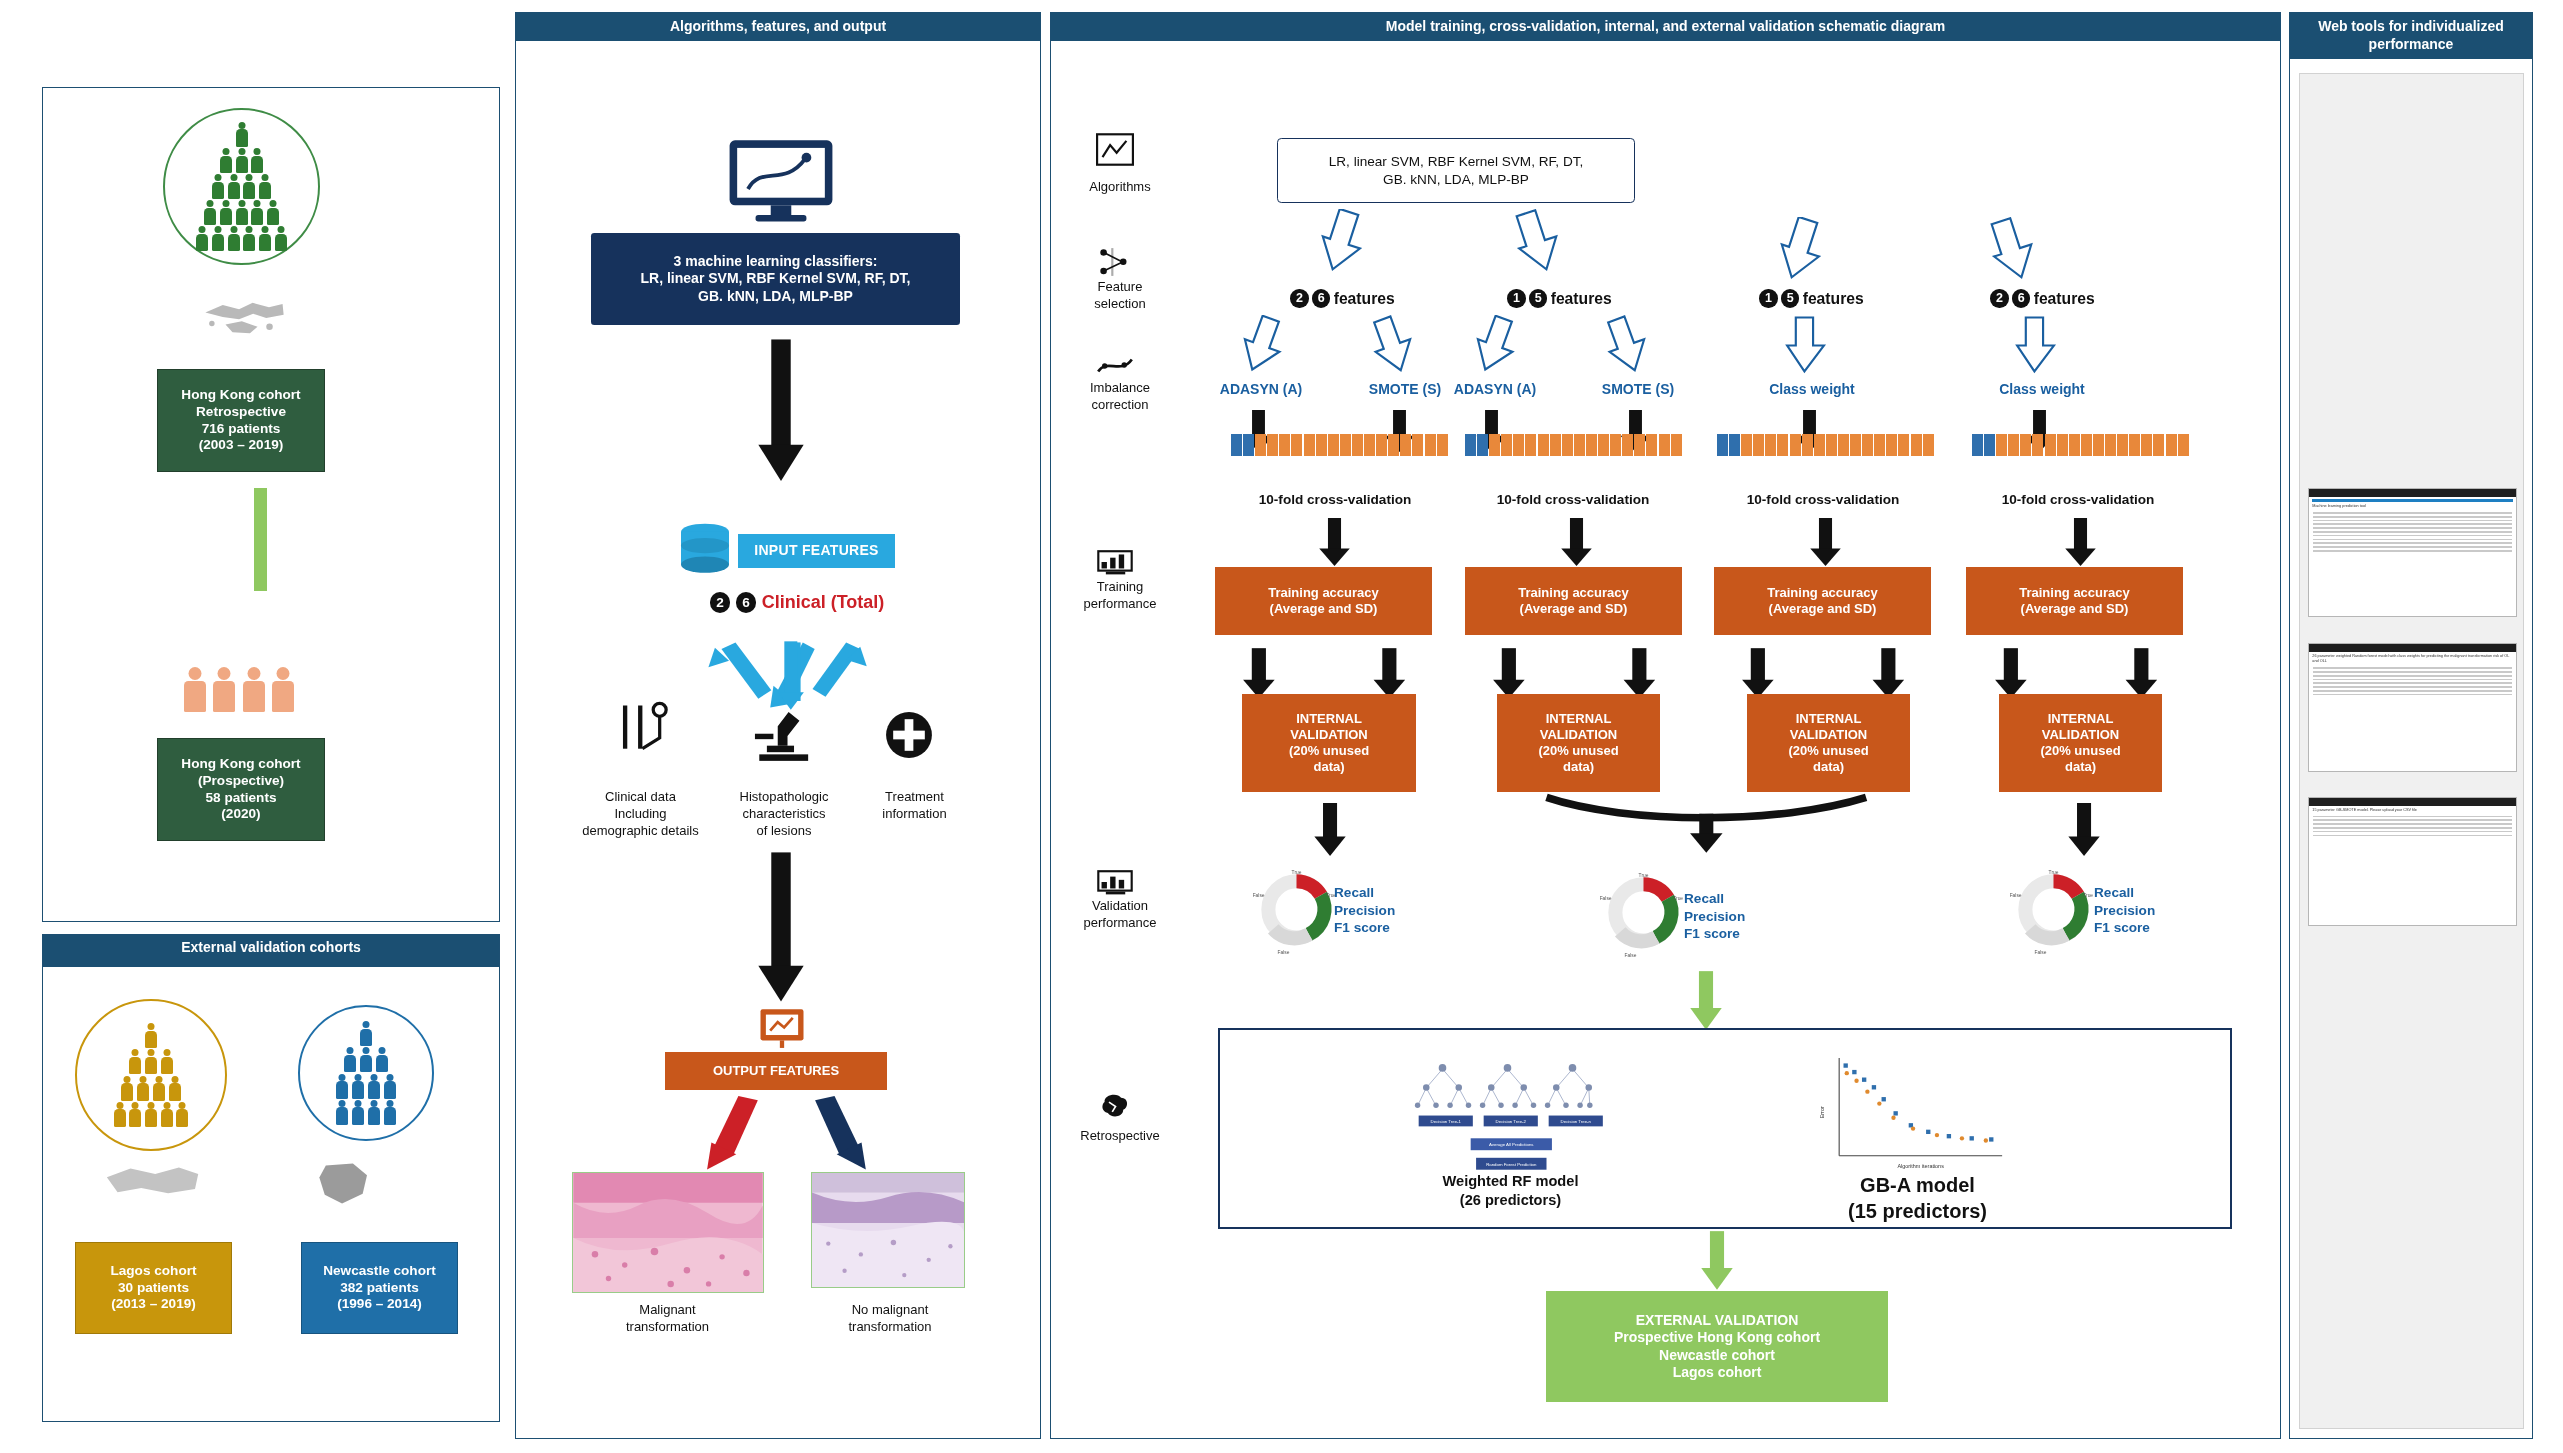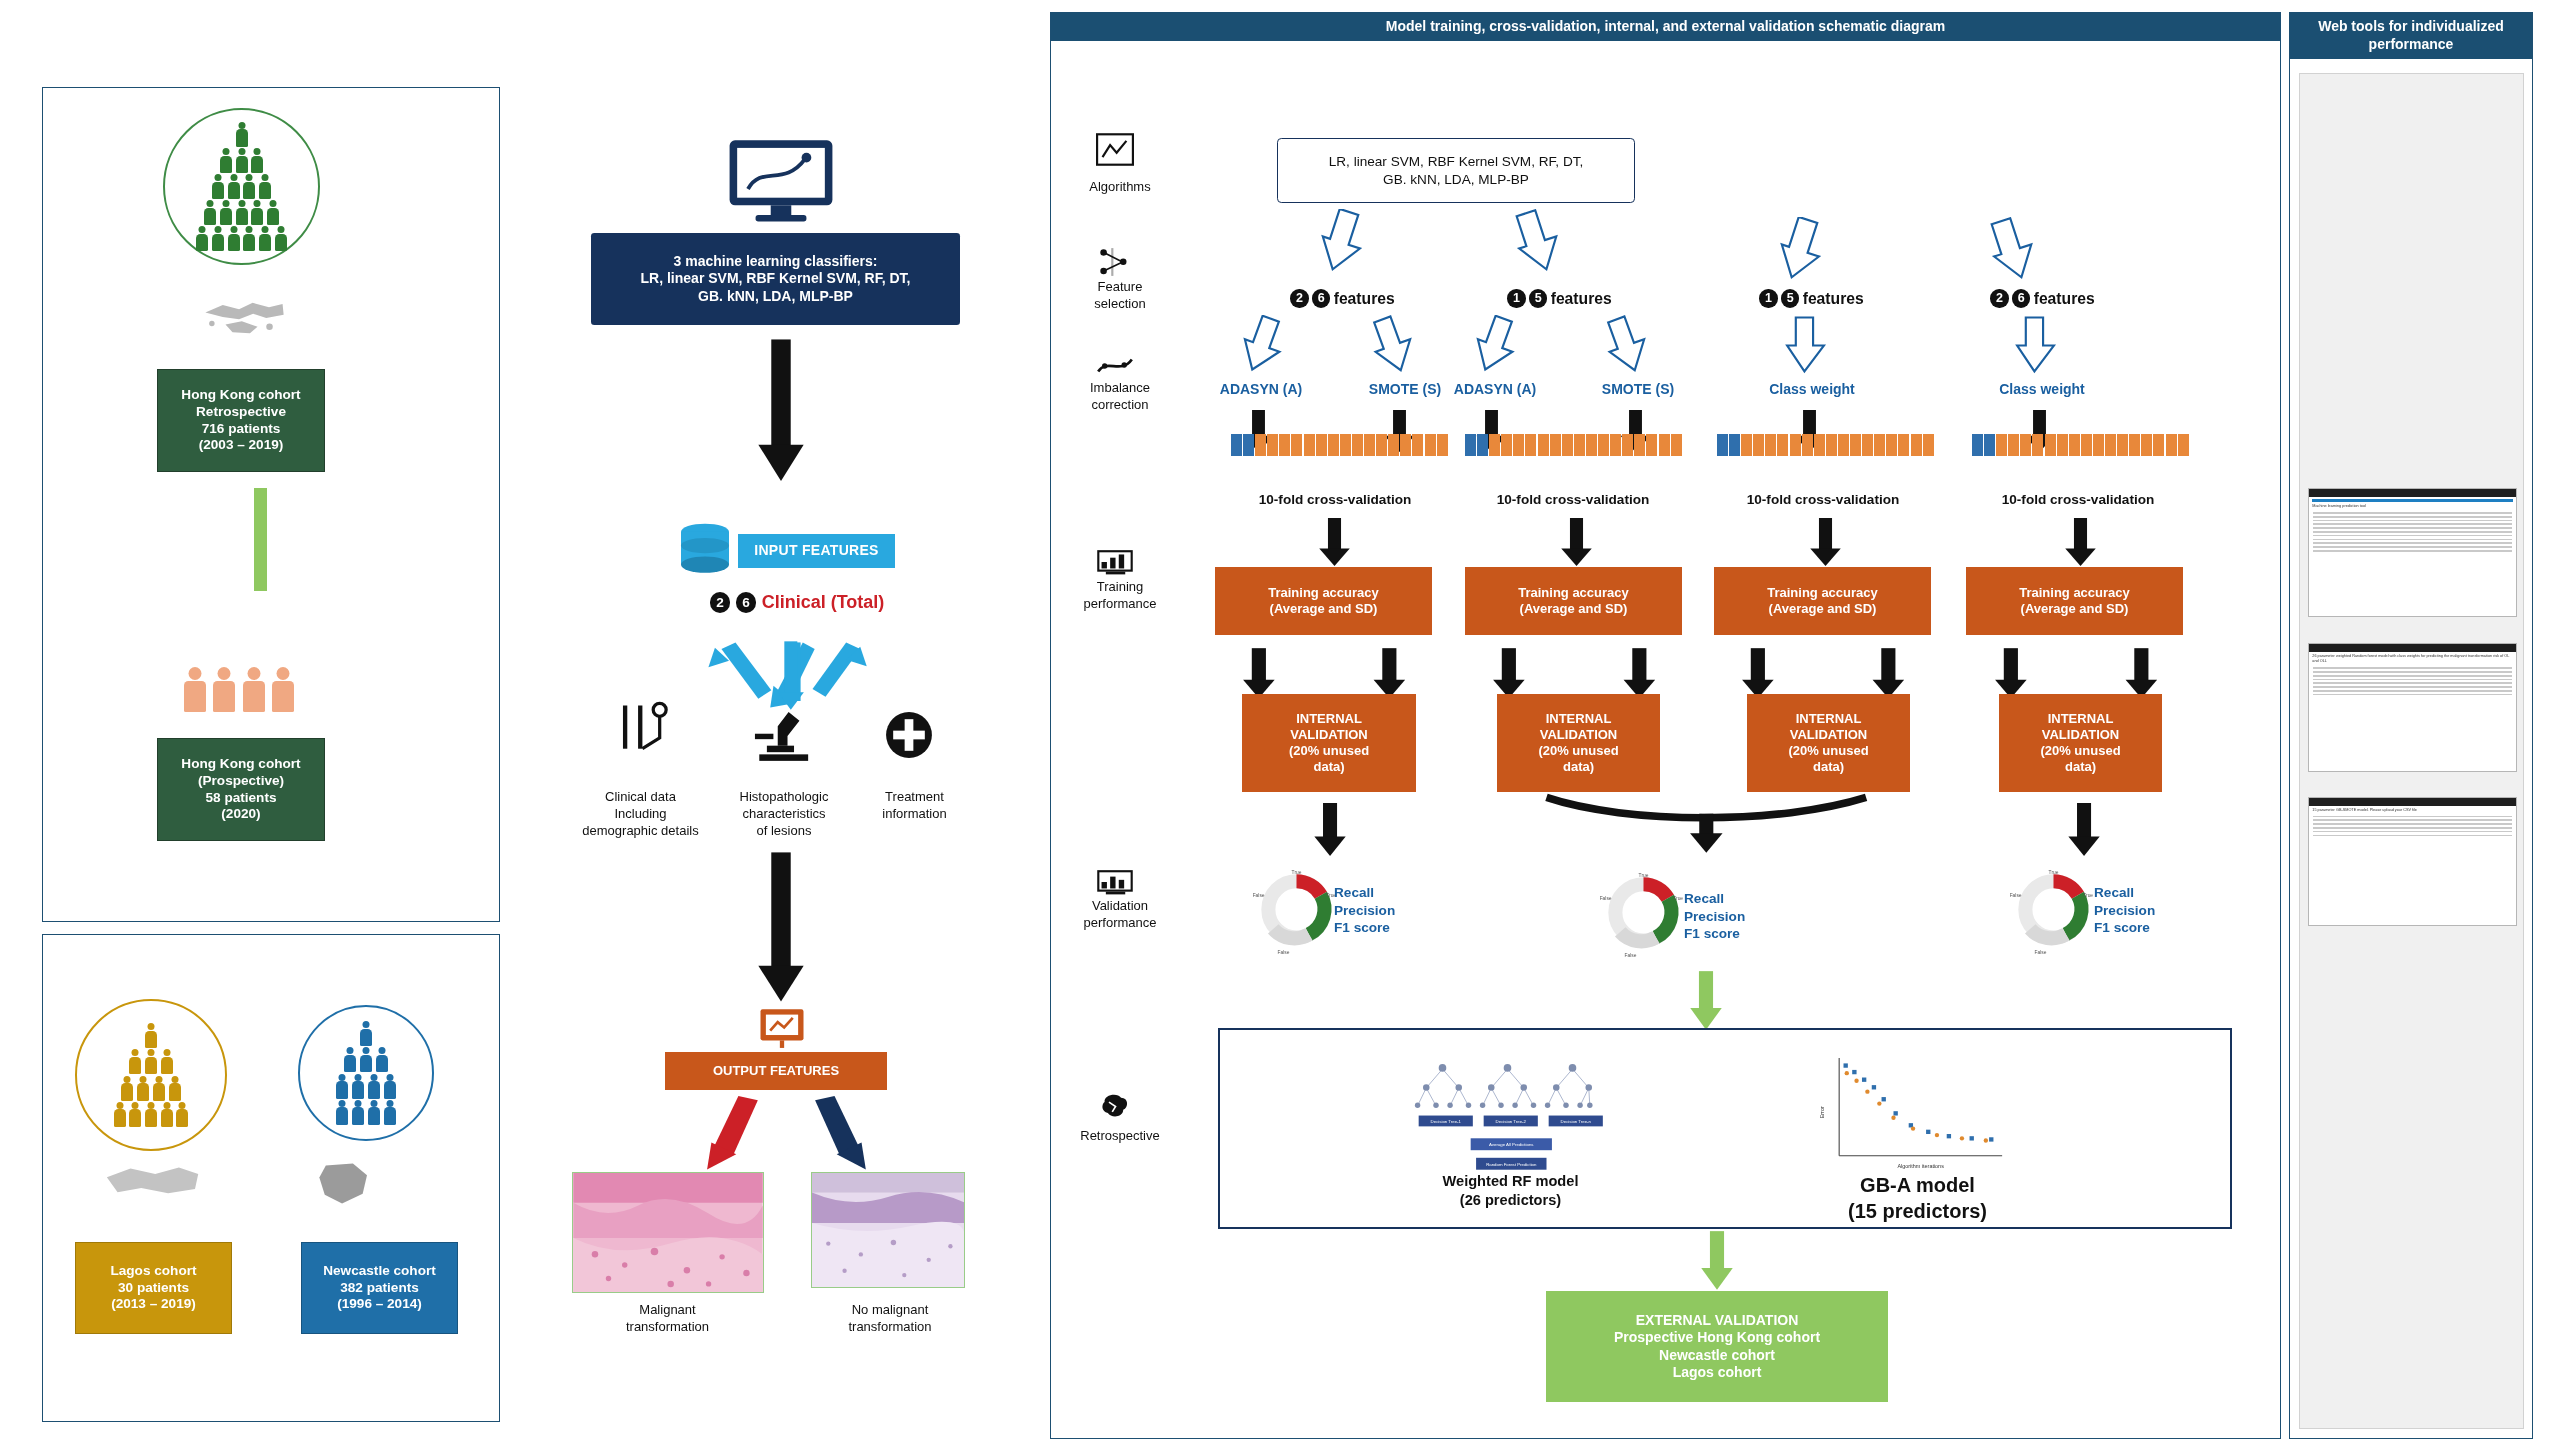--- a/index.html
+++ b/index.html
@@ -189,20 +189,21 @@
       </span>
   </div>
 
   <div class="box greenbox" style="left:157px;top:738px;width:168px;height:103px;">
     <span style="white-space:pre-line">Hong Kong cohort
 (Prospective)
 58 patients
 (2020)</span>
   </div>
 
+  <div class="sub-head abs" style="left:42px;top:934px;width:458px;height:33px;">External validation cohorts</div>
   <div class="abs" style="left:42px;top:934px;width:458px;height:488px;border:1.1px solid #1d4f72;"></div>
 
   <div class="circle-people" style="left:75px;top:999px;width:152px;height:152px;border:2.2px solid #c8960c;">
     <div class="people-grid">
       <div class="people-row">
           <span class="pfig">
             <span class="head" style="background:#c8960c"></span>
             <span class="body" style="background:#c8960c"></span>
           </span>
         </div>
@@ -335,20 +336,23 @@
     <span style="white-space:pre-line">Lagos cohort
 30 patients
 (2013 – 2019)</span>
   </div>
   <div class="box bluebox" style="left:301px;top:1242px;width:157px;height:92px;">
     <span style="white-space:pre-line">Newcastle cohort
 382 patients
 (1996 – 2014)</span>
   </div>
 
+  <div class="panel" style="left:515px;top:12px;width:526px;height:1427px;">
+    <div class="panel-head">Algorithms, features, and output</div>
+  </div>
 
   <svg class="abs" style="left:724px;top:136px;" width="114" height="92" viewBox="0 0 210 170">
     <rect x="10" y="8" width="190" height="120" rx="10" fill="#16325c"></rect>
     <rect x="24" y="22" width="162" height="92" fill="#ffffff"></rect>
     <path d="M44 98 C70 52, 110 96, 150 42" stroke="#16325c" stroke-width="7" fill="none"></path>
     <circle cx="152" cy="40" r="9" fill="#16325c"></circle>
     <rect x="86" y="128" width="38" height="18" fill="#16325c"></rect>
     <rect x="58" y="146" width="94" height="12" rx="5" fill="#16325c"></rect>
   </svg>
 

